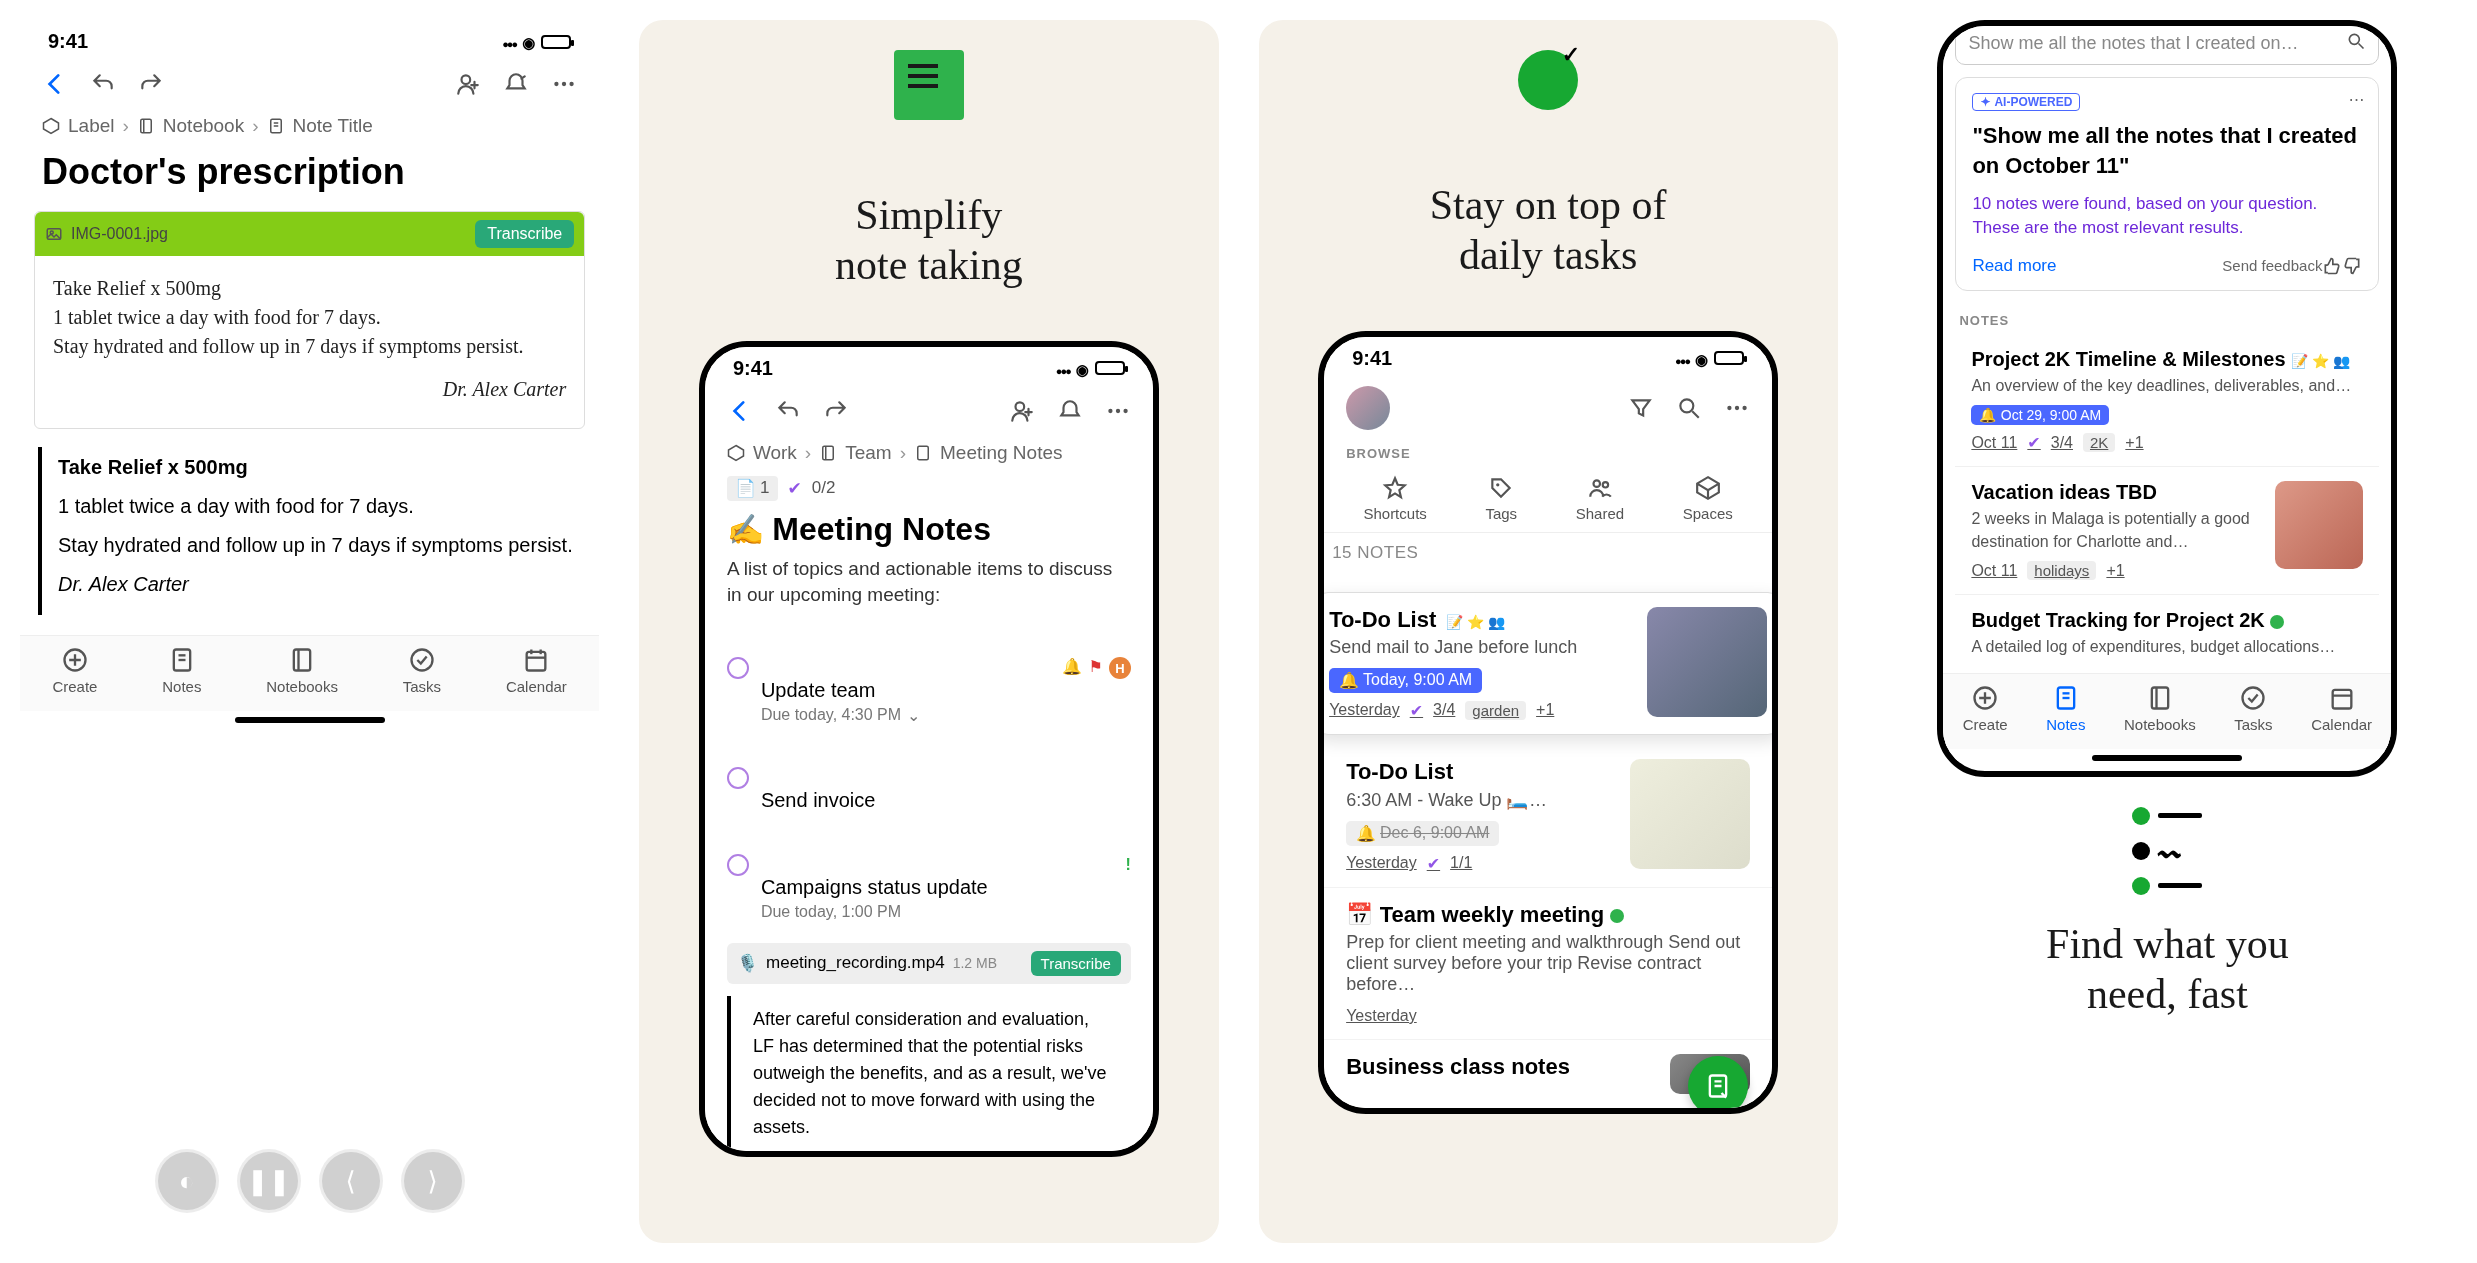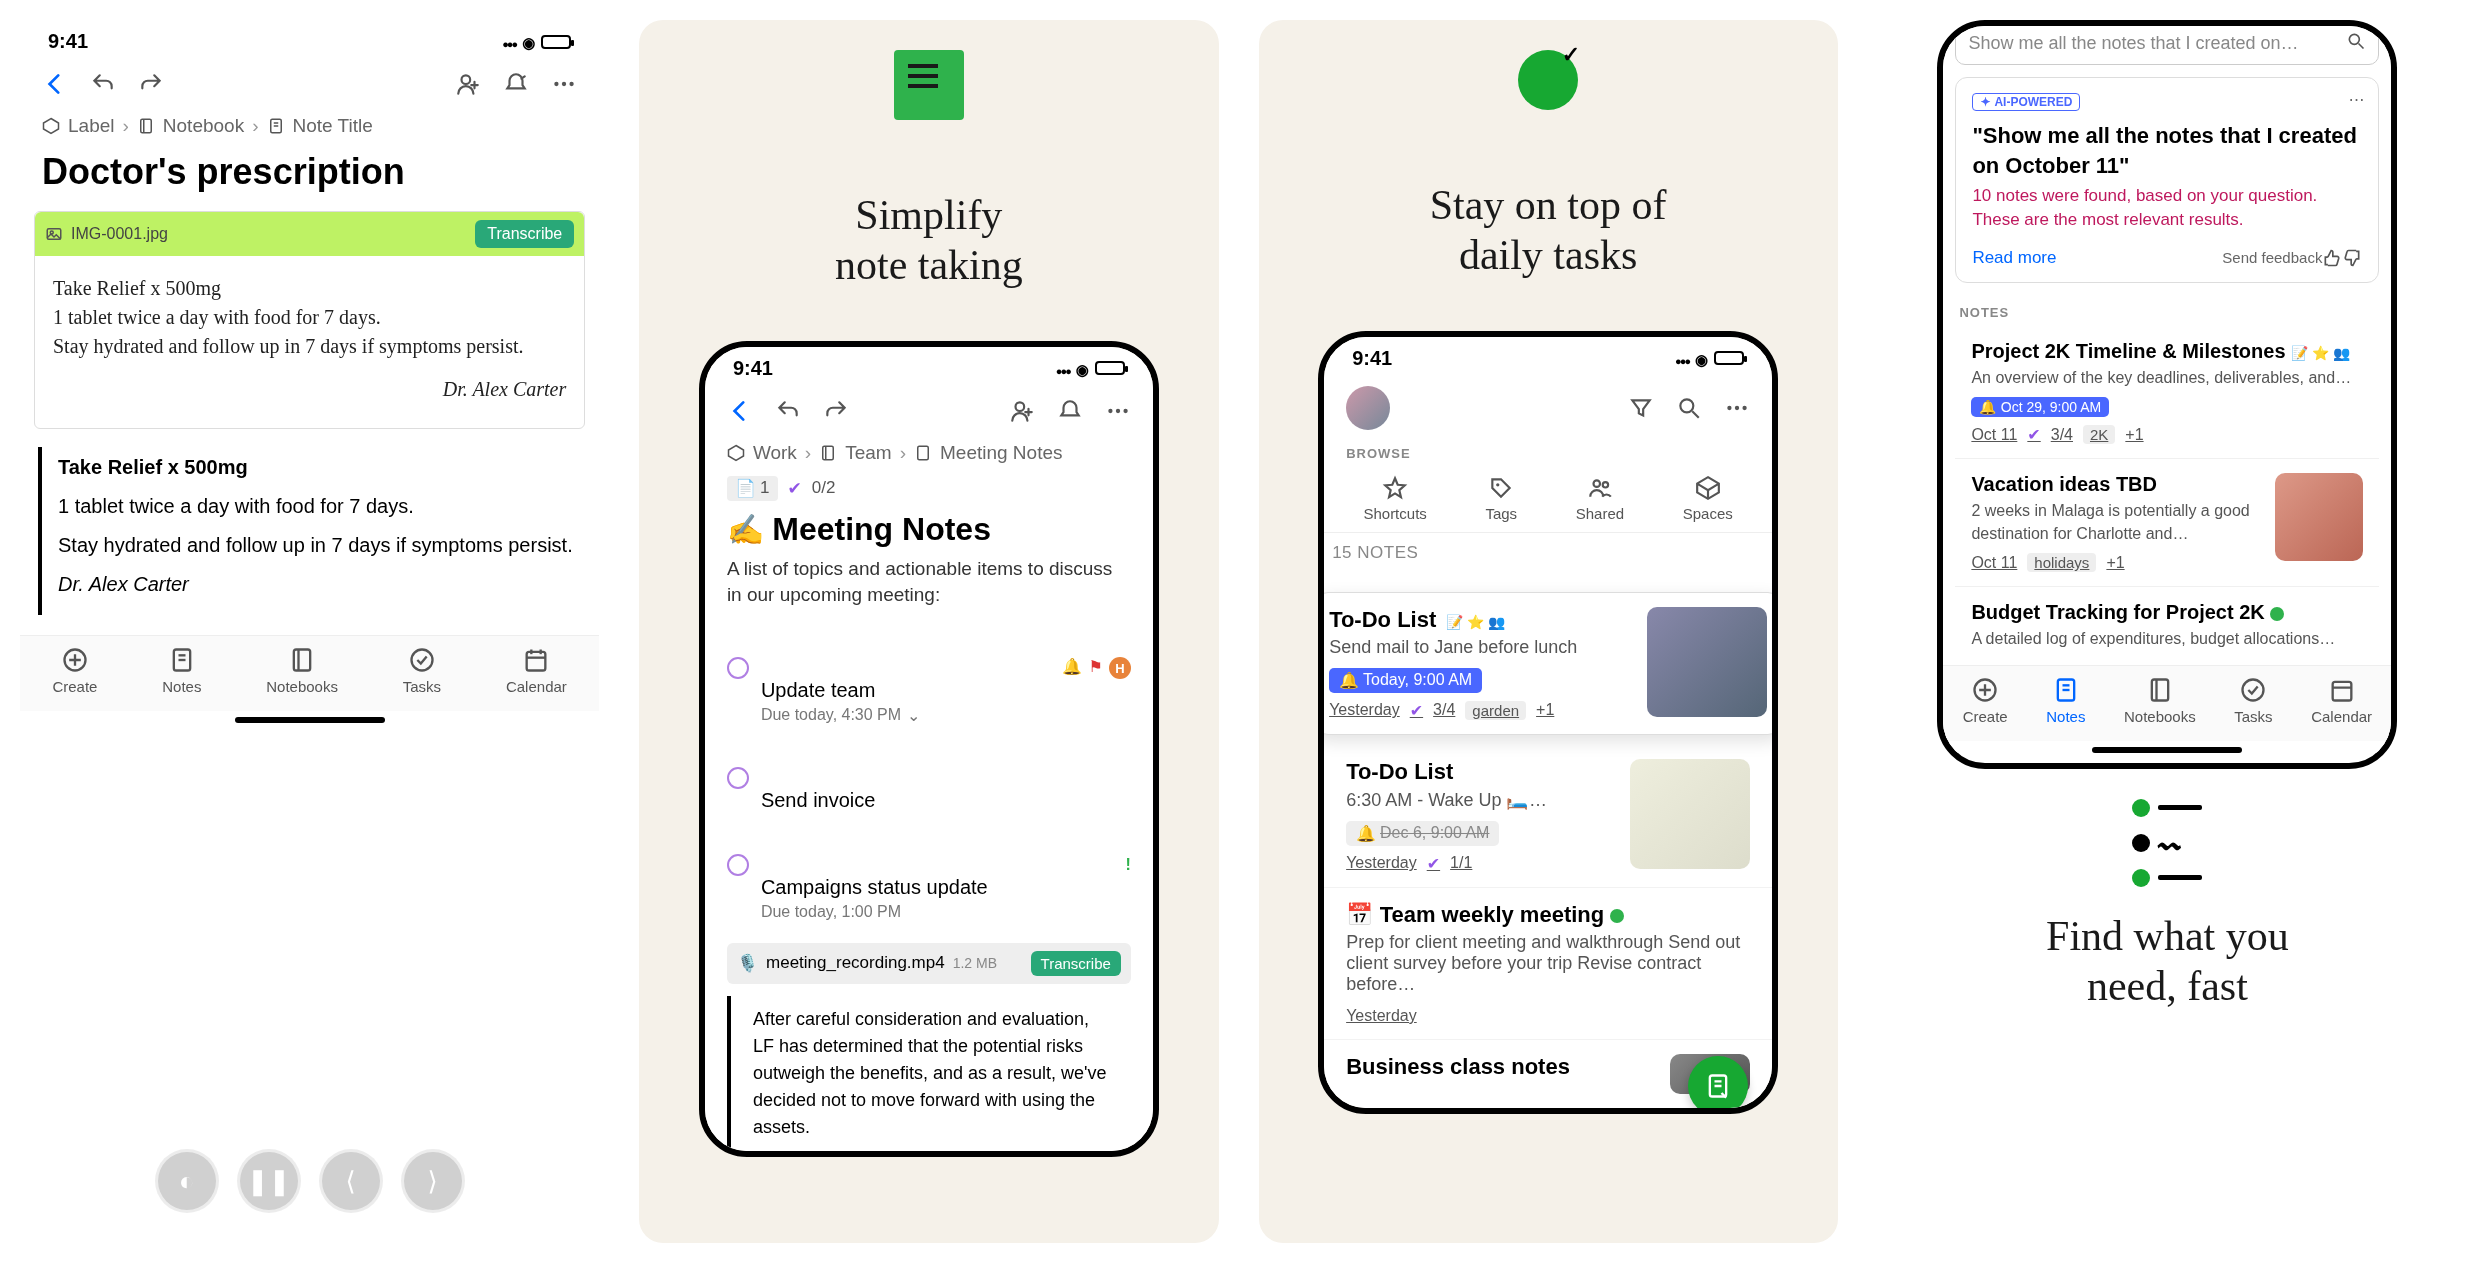--- a/index.html
+++ b/index.html
@@ -72,21 +72,21 @@
 
   .note-title { font-size:36px; font-weight:700; padding:8px 22px 14px; }
 
   
   .panel1 { padding-top:0; }
   .img-card {
     border:1px solid #ddd; border-radius:6px; margin:4px 14px 18px; background:#fff;
   }
   .img-header {
     display:flex; align-items:center; justify-content:space-between;
-    background:#bef264; padding:8px 10px; border-radius:6px 6px 0 0;
+    background:#84cc16; padding:8px 10px; border-radius:6px 6px 0 0;
     font-size:16px; color:#444;
   }
   .img-header .left { display:flex; gap:8px; align-items:center; }
   .pic-icon { width:18px; height:18px; }
   .transcribe-btn {
     background:#29a878; color:#fff; border-radius:6px;
     padding:5px 12px; font-size:16px; font-weight:500; cursor:pointer;
   }
   .handwriting {
     font-family: "Comic Sans MS", cursive;
@@ -200,21 +200,21 @@
   .searchbar .mag { margin-left:auto; }
   .ai-card {
     border:1px solid #ddd; border-radius:12px; margin:0 12px 16px; padding:14px 16px; position:relative;
   }
   .ai-badge {
     display:inline-flex; gap:4px; align-items:center; border:1px solid #4a67ff; color:#4a67ff;
     font-size:12px; padding:1px 7px; border-radius:4px; font-weight:600;
   }
   .ai-more { position:absolute; top:12px; right:14px; color:#666; cursor:pointer;}
   .ai-title { font-size:22px; font-weight:700; margin-top:10px; line-height:1.35; }
-  .ai-body { font-size:17px; color:#be185d; margin-top:4px; line-height:1.4;}
+  .ai-body { font-size:17px; color:#6d28d9; margin-top:12px; line-height:1.4;}
   .ai-footer { display:flex; justify-content:space-between; align-items:center; margin-top:16px;}
   .read-more { color:#0066ff; font-size:17px; cursor:pointer;}
   .feedback { display:flex; align-items:center; font-size:15px; color:#666;}
   .thumb { cursor:pointer; width:20px; height:20px;}
 
   .result {
     padding:14px 16px; margin:0 12px; border-bottom:1px solid #f0f0f0;
     display:flex; gap:12px;
   }
   .result-title { font-size:20px; font-weight:700; }

